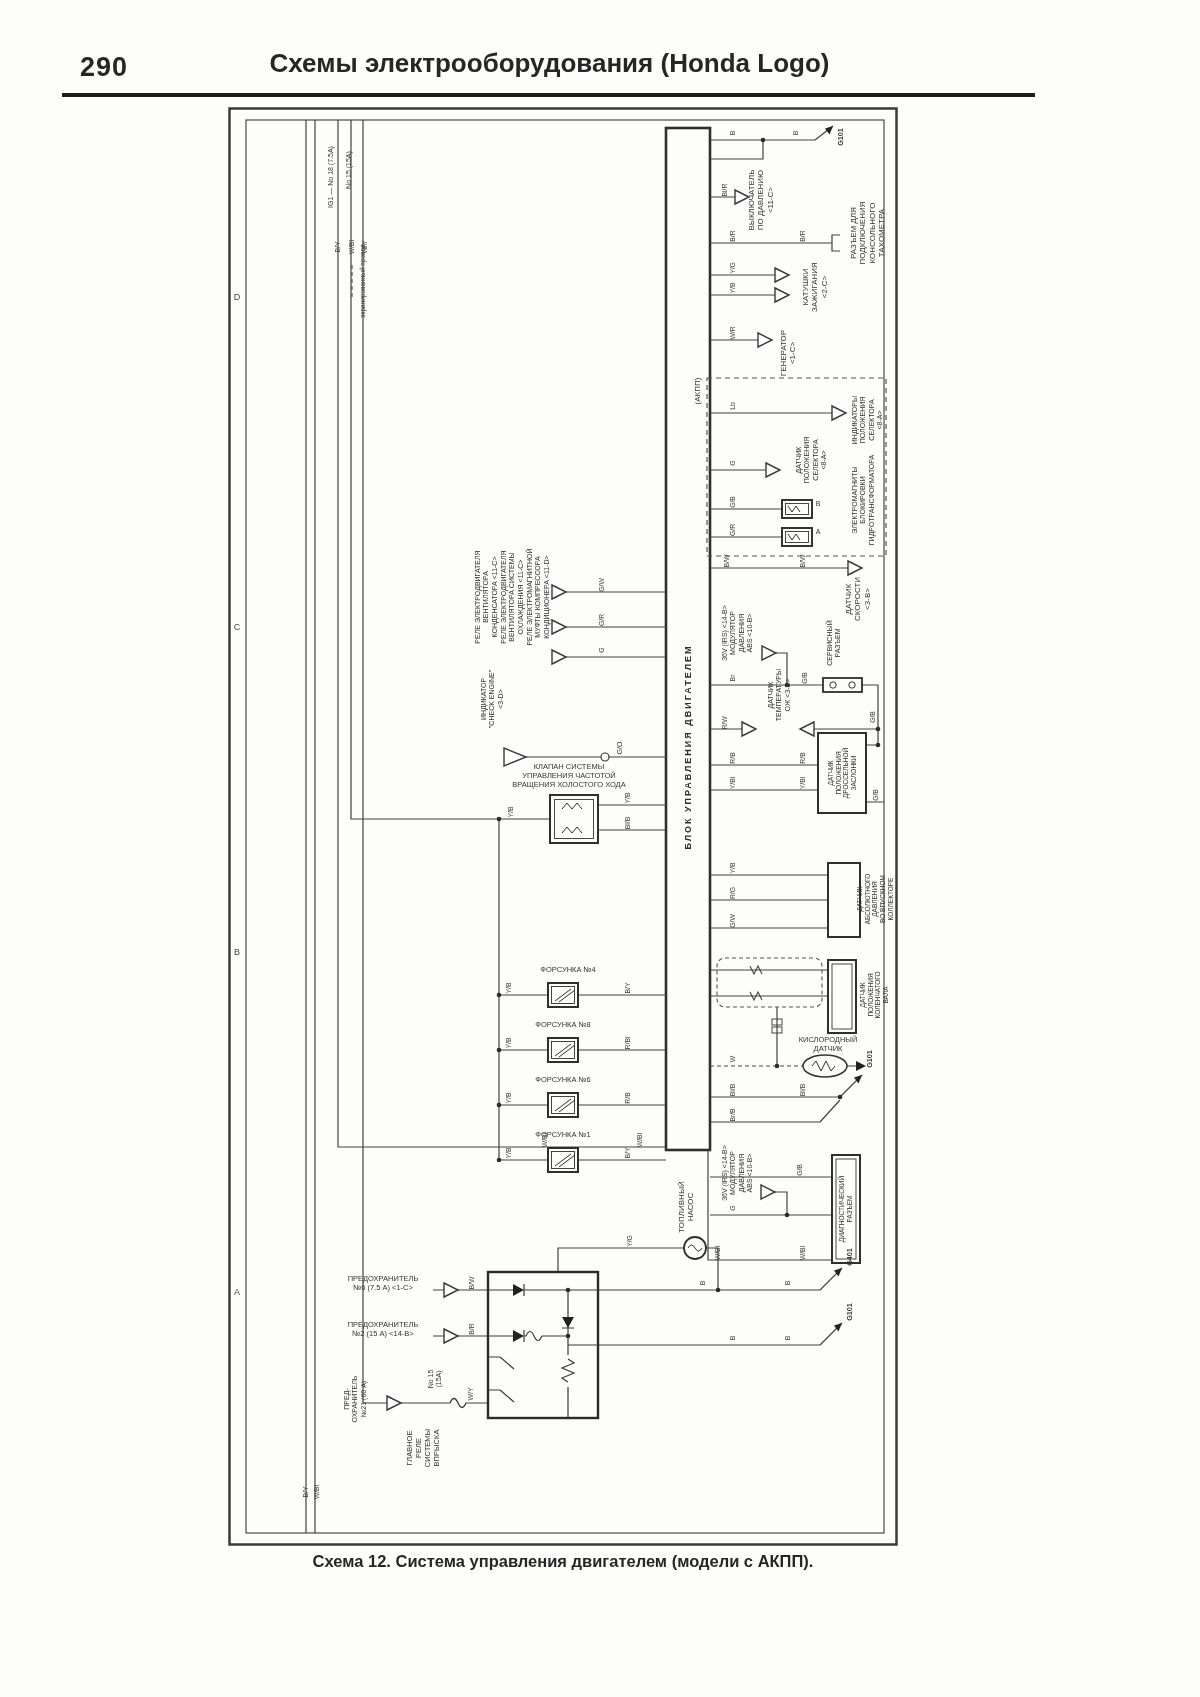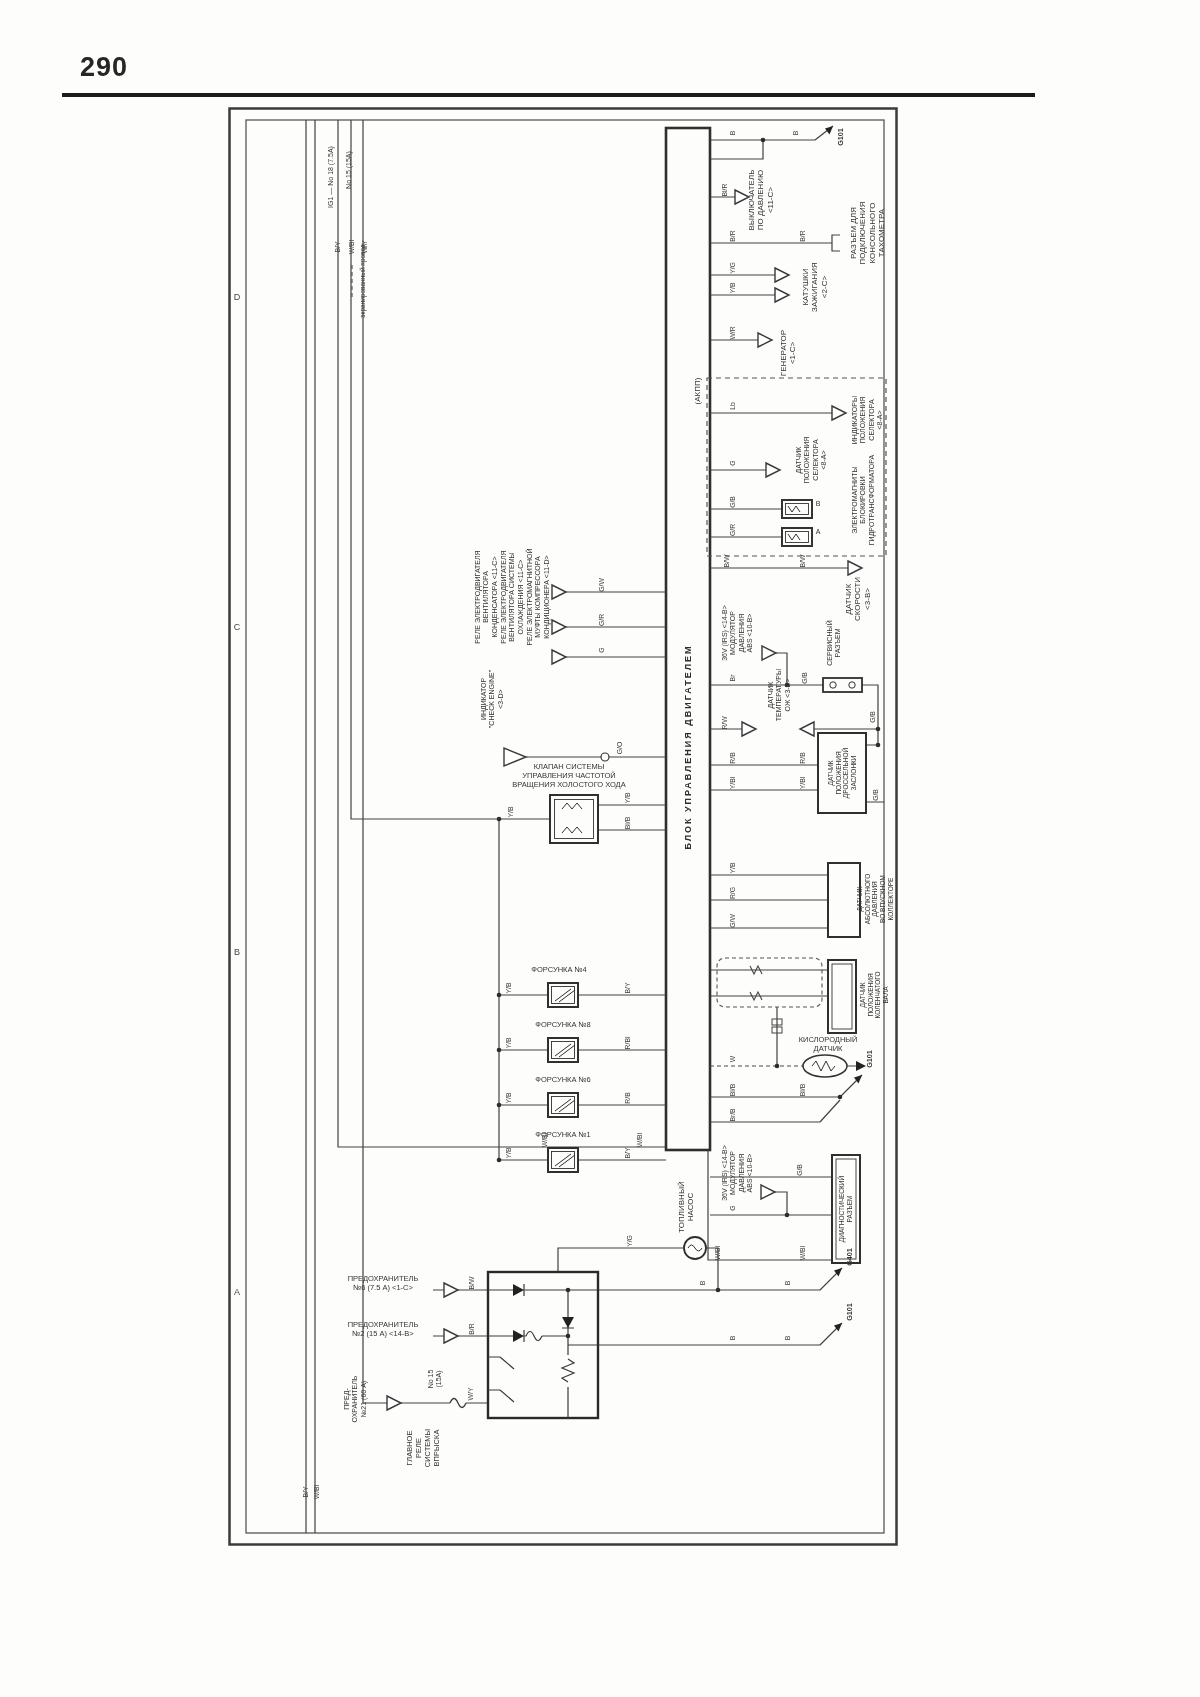--- a/index.html
+++ b/index.html
@@ -23,21 +23,23 @@
   .bl{font-size:7px;}
   .sl{position:absolute;font-size:7px;transform:translate(-50%,-50%);color:#333;}
   .zl{position:absolute;font-size:9px;color:#444;transform:translate(-50%,-50%);}
   .ecu-lab{font-size:9px;letter-spacing:2px;font-weight:bold;color:#2e2e2e;}
 </style>
 </head>
 <body>
 
 <div class="sheet">
   <div class="pagenum">290</div>
+  <div class="title">Схемы электрооборудования (Honda Logo)</div>
   <div class="rule"></div>
+  <div class="caption">Схема 12. Система управления двигателем (модели с АКПП).</div>
 
   <div class="diagram">
 
     <svg width="670" height="1439" viewBox="0 0 670 1439">
 
       <rect x="1.5" y="1.5" width="667" height="1436" fill="none" stroke="#3b3b3b" stroke-width="2.5"></rect>
       <rect x="18" y="13" width="638" height="1413" fill="none" stroke="#4a4a4a" stroke-width="1.2"></rect>
 
       <path d="M78 13V1426 M87 13V1426 M110 13V1040H438 M123 13V712H322 M135 13V1296H159" fill="none" stroke="#424242" stroke-width="1.2"></path>
 
@@ -285,21 +287,21 @@
 ОХЛАЖДЕНИЯ &lt;11-C&gt;</div>
     <div class="vl f7" style="left:310px;top:490px">РЕЛЕ ЭЛЕКТРОМАГНИТНОЙ
 МУФТЫ КОМПРЕССОРА
 КОНДИЦИОНЕРА &lt;11-D&gt;</div>
     <div class="vl f7" style="left:264px;top:592px">ИНДИКАТОР
 "CHECK ENGINE"
 &lt;3-D&gt;</div>
     <div class="hl f75" style="left:341px;top:668px">КЛАПАН СИСТЕМЫ
 УПРАВЛЕНИЯ ЧАСТОТОЙ
 ВРАЩЕНИЯ ХОЛОСТОГО ХОДА</div>
-    <div class="hl f75" style="left:331px;top:862px">ФОРСУНКА №4</div>
+    <div class="hl f75" style="left:340px;top:862px">ФОРСУНКА №4</div>
     <div class="hl f75" style="left:335px;top:917px">ФОРСУНКА №8</div>
     <div class="hl f75" style="left:335px;top:972px">ФОРСУНКА №6</div>
     <div class="hl f75" style="left:335px;top:1027px">ФОРСУНКА №1</div>
     <div class="hl f75" style="left:155px;top:1176px">ПРЕДОХРАНИТЕЛЬ
 №6 (7.5 А) &lt;1-C&gt;</div>
     <div class="hl f75" style="left:155px;top:1222px">ПРЕДОХРАНИТЕЛЬ
 №2 (15 А) &lt;14-B&gt;</div>
     <div class="vl f7" style="left:127px;top:1292px">ПРЕД-
 ОХРАНИТЕЛЬ
 №21 (60 А)</div>

